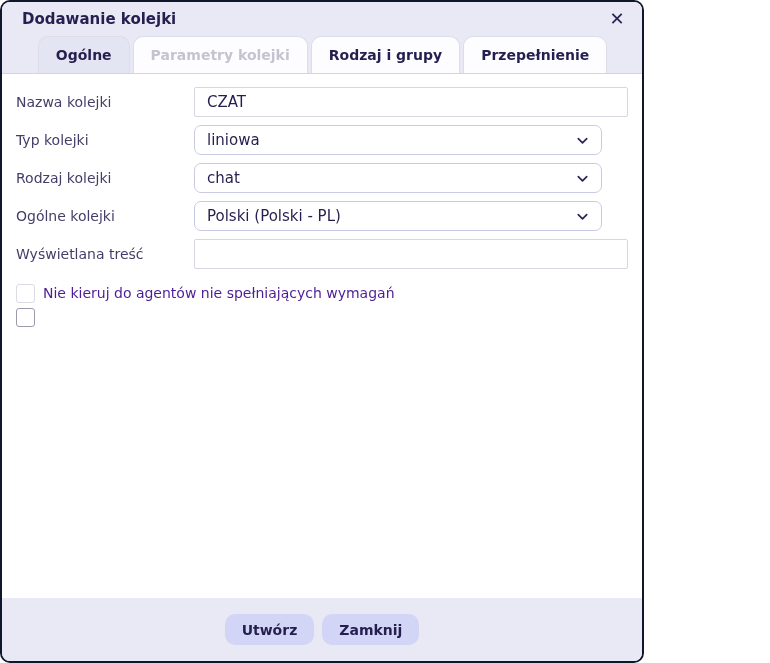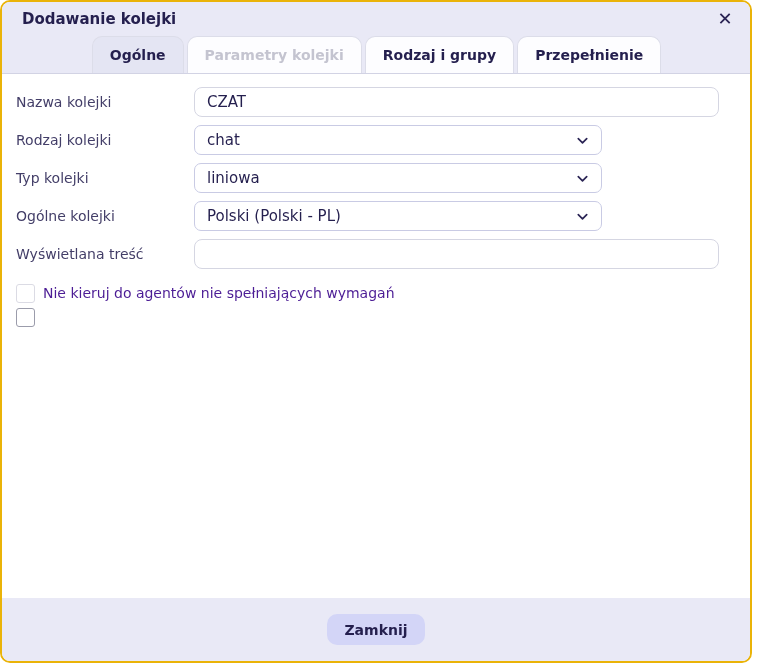--- a/index.html
+++ b/index.html
@@ -1,21 +1,21 @@
 <!DOCTYPE html>
 <html lang="pl"><head>
 <meta charset="utf-8">
 <style>
   * { margin:0; padding:0; box-sizing:border-box; }
   html,body { width:770px; height:663px; background:#ffffff; }
   body { font-family:"DejaVu Sans","Liberation Sans",sans-serif; }
 
   .dialog{
-    position:relative; width:752px; height:663px;
-    border:2px solid #eab308; border-radius:10px;
+    position:relative; width:644px; height:663px;
+    border:2px solid #0f172a; border-radius:10px;
     background:#ffffff; overflow:hidden;
     display:flex; flex-direction:column;
   }
 
   
   .titlebar{
     height:33px; flex:0 0 33px; background:#e9e9f6;
     display:flex; align-items:center; justify-content:space-between;
     padding:0 14px 0 20px;
   }
@@ -45,21 +45,21 @@
   .tab.active{ background:#e4e5f3; }
   .tab.disabled{ color:#c4c4d0; cursor:default; }
 
   
   .content{ flex:1 1 auto; background:#ffffff; padding:13px 14px 0 14px; }
 
   .form-row{ display:flex; align-items:center; margin-bottom:8px;gap:12px; }
   .form-label{ width:166px; flex:0 0 166px; font-size:14px; color:#433e68; }
   .text-input{
     width:525px; height:30px; background:#ffffff;
-    border:1px solid #d5d6e2; border-radius:8px;
+    border:1px solid #d5d6e2; border-radius:2px;
     padding:0 12px; font-size:15px; color:#241f4e;
     font-family:inherit; outline:none;
   }
   .select{
     width:408px; height:30px; background:#ffffff;
     border:1px solid #c9cbe4; border-radius:7px;
     display:flex; align-items:center; justify-content:space-between;
     padding:0 11px 0 12px; font-size:15px; color:#241f4e; cursor:pointer;
   }
   .select .chev{ display:flex; align-items:center; }
@@ -106,35 +106,35 @@
   </div>
 
   <div class="content">
 
     <div class="form-row">
       <span class="form-label">Nazwa kolejki</span>
       <input class="text-input" type="text" value="CZAT" style="">
     </div>
 
     <div class="form-row">
-      <span class="form-label">Rodzaj kolejki</span>
+      <span class="form-label">Typ kolejki</span>
       <div class="select">
-        <span>chat</span>
+        <span>liniowa</span>
         <span class="chev">
           <svg width="15" height="15" viewBox="0 0 16 16">
               <path d="M3.5 6 8 10.5 12.5 6" fill="none" stroke="#2a2454" stroke-width="1.8" stroke-linecap="round" stroke-linejoin="round"></path>
             </svg>
         </span>
       </div>
     </div>
 
     <div class="form-row">
-      <span class="form-label">Typ kolejki</span>
+      <span class="form-label">Rodzaj kolejki</span>
       <div class="select">
-        <span>liniowa</span>
+        <span>chat</span>
         <span class="chev">
           <svg width="15" height="15" viewBox="0 0 16 16">
               <path d="M3.5 6 8 10.5 12.5 6" fill="none" stroke="#2a2454" stroke-width="1.8" stroke-linecap="round" stroke-linejoin="round"></path>
             </svg>
         </span>
       </div>
     </div>
 
     <div class="form-row">
       <span class="form-label">Ogólne kolejki</span>
@@ -159,16 +159,17 @@
         <span class="checkbox-label disabled">Nie kieruj do agentów nie spełniających wymagań</span>
       </div>
       <div class="checkbox-row">
         <span class="checkbox"></span>
       </div>
     </div>
 
   </div>
 
   <div class="footer">
+    <button class="btn">Utwórz</button>
     <button class="btn">Zamknij</button>
   </div>
 
 </div>
 
 </body></html>

